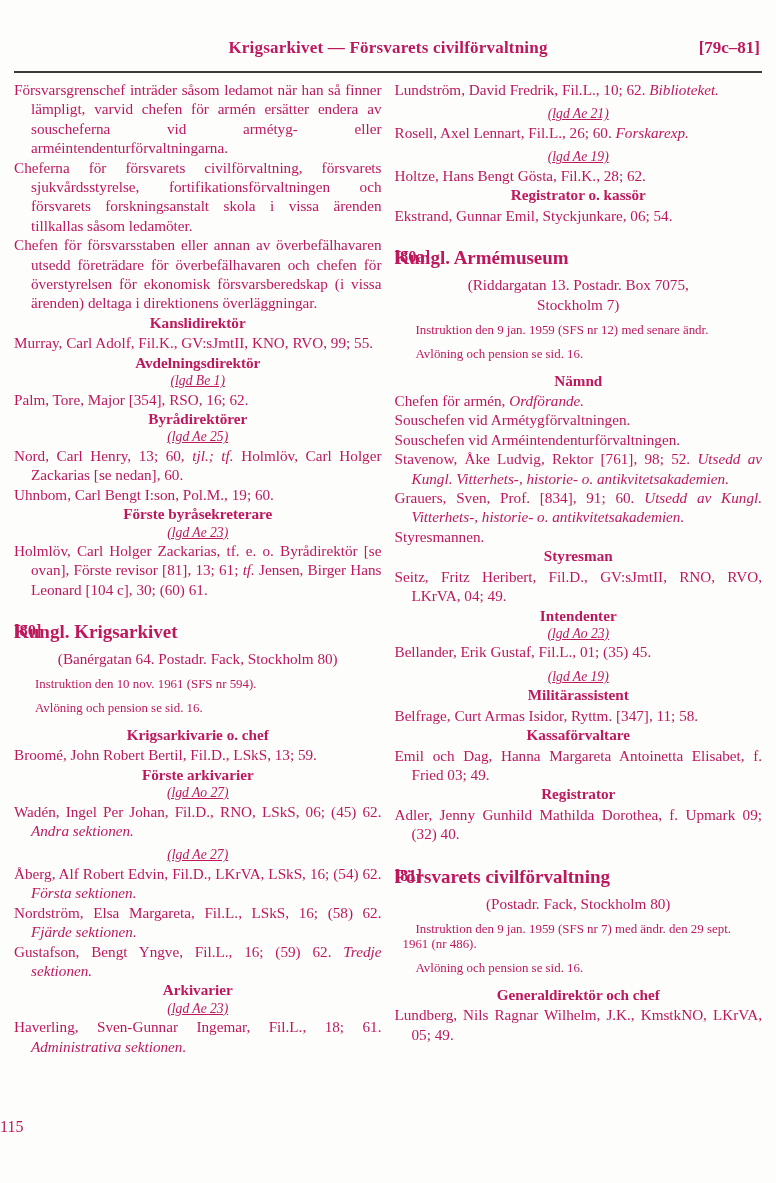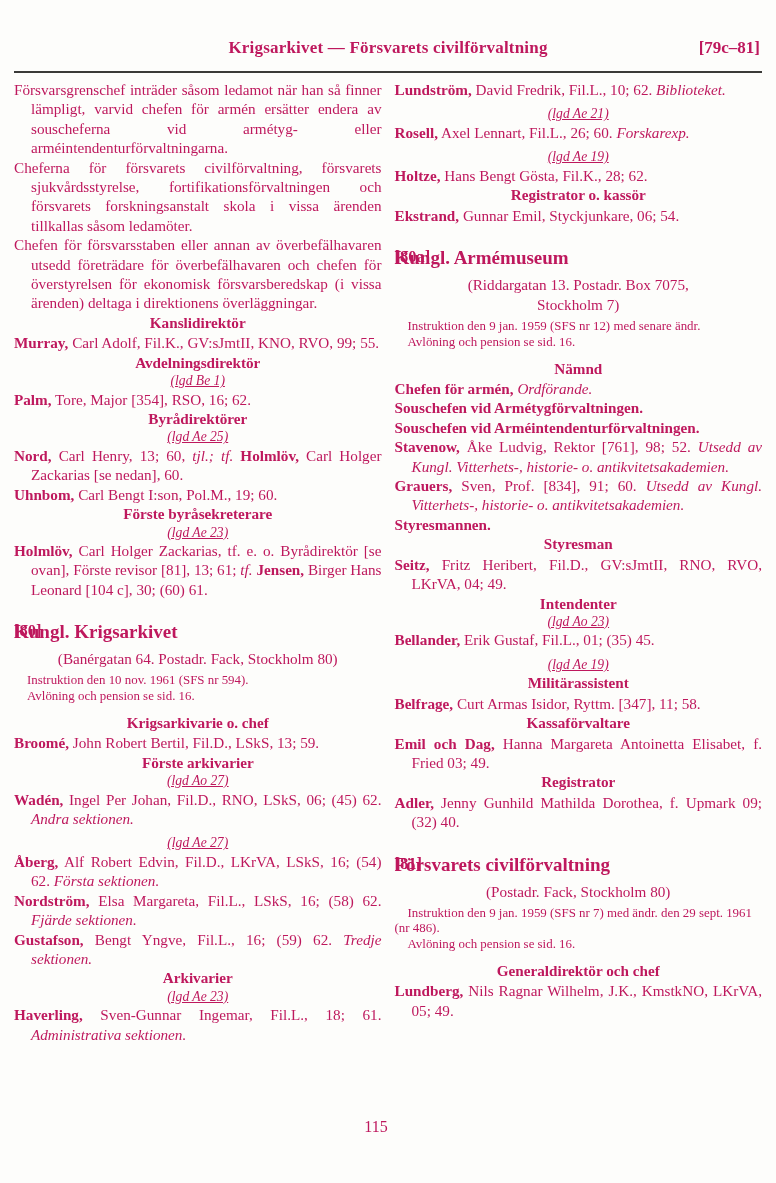--- a/index.html
+++ b/index.html
@@ -49,28 +49,28 @@
   }
   .heading + .grade { margin-top: 0; }
   .section {
     position: relative; 
     font-weight: 700; font-size: 19px; line-height: 24px;
     margin-top: 21px; margin-bottom: 5px;
   }
   .sec-ref { position: absolute; left: 0; bottom: 1px; font-size: 16.5px; font-weight: 700; }
   .address { text-align: center; margin: 2px 12px 4px; line-height: 20px; }
   .note { font-size: 12.9px; line-height: 15.8px; margin: 4px 0 8px; }
-  .note p { margin: 0; text-indent: 13px; }
+  .note p { margin: 8px; text-indent: 13px; }
   
-  .s-b { font-weight: 700; }
+  .s-b { font-weight: 400; }
   .s-i { font-style: italic; }
   
   .pagenum {
     position: absolute; left: 0; right: 24px; top: 1118px;
-    text-align: center; font-size: 16px;
+    text-align: left; font-size: 16px;
   }
 </style>
 </head>
 <body>
 
 <div class="page">
   <div class="runhead">
     <span class="head-title">Krigsarkivet — Försvarets civilförvaltning</span>
     <span class="head-ref">[79c–81]</span>
   </div>

